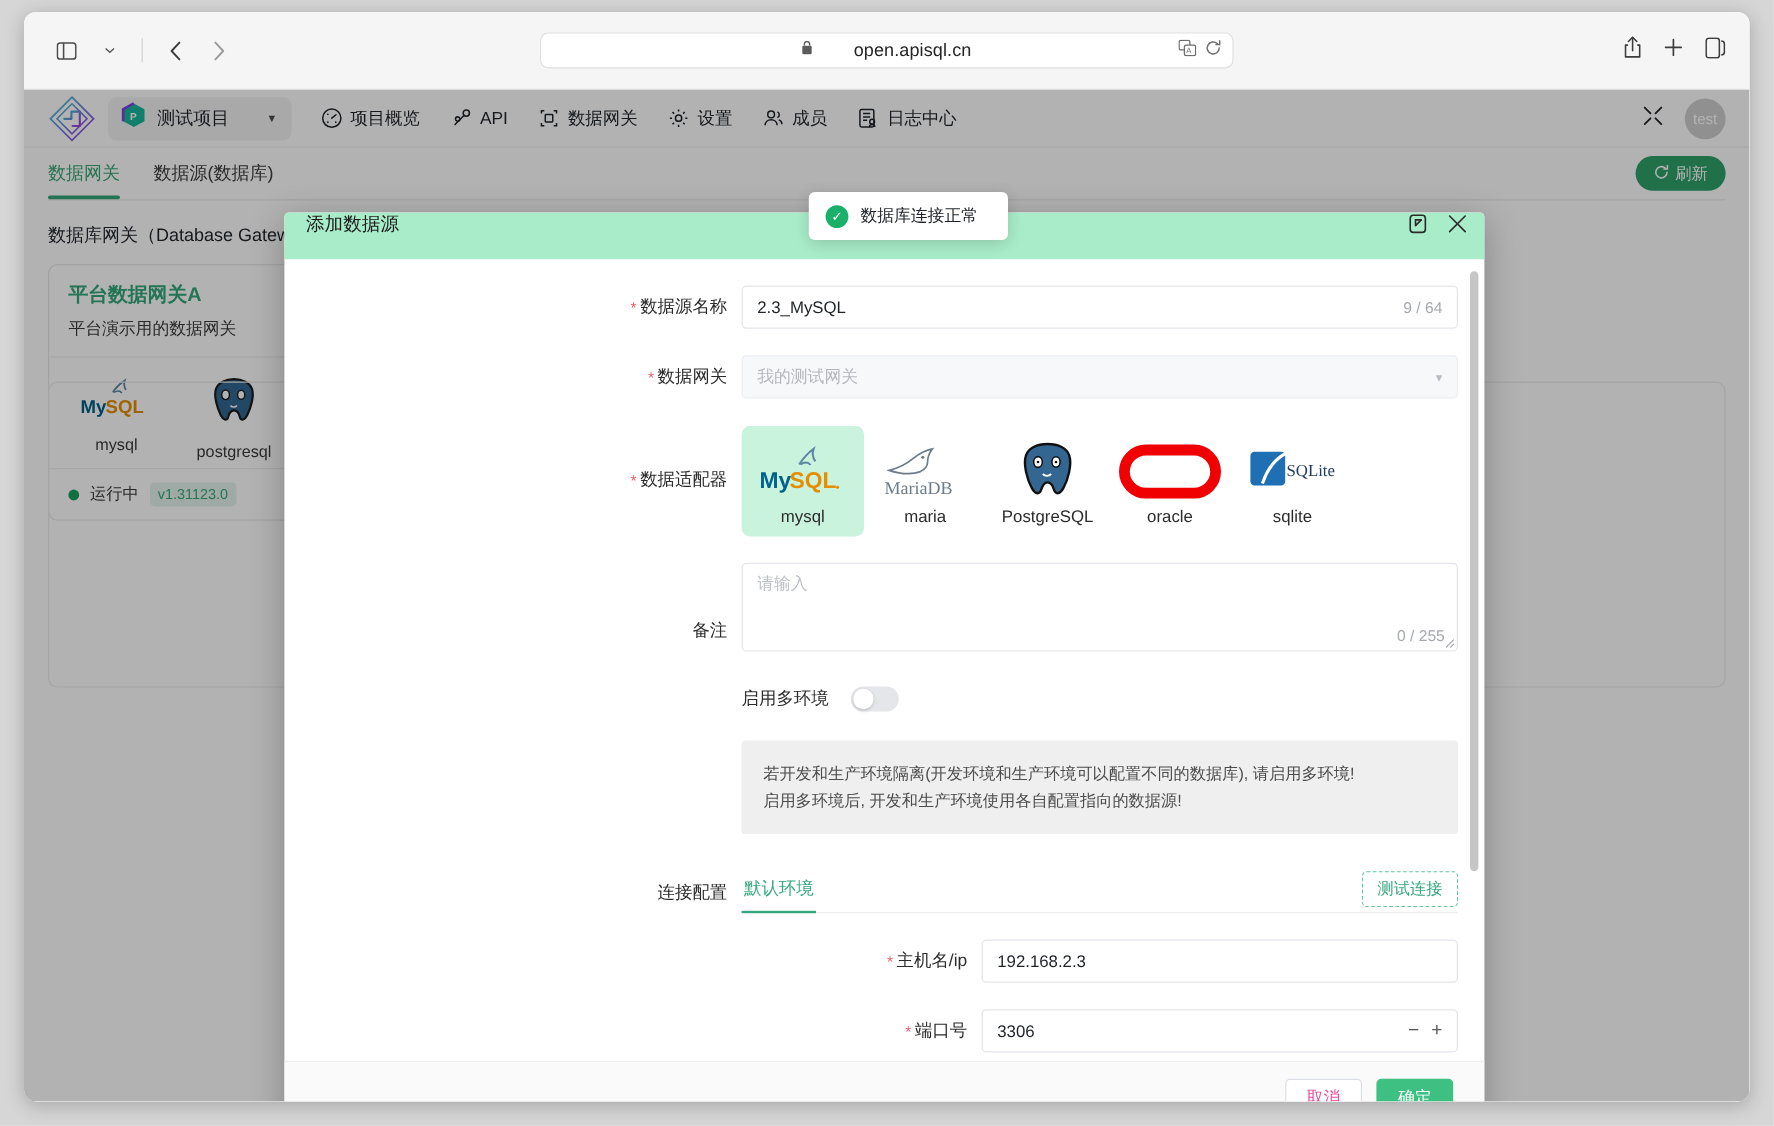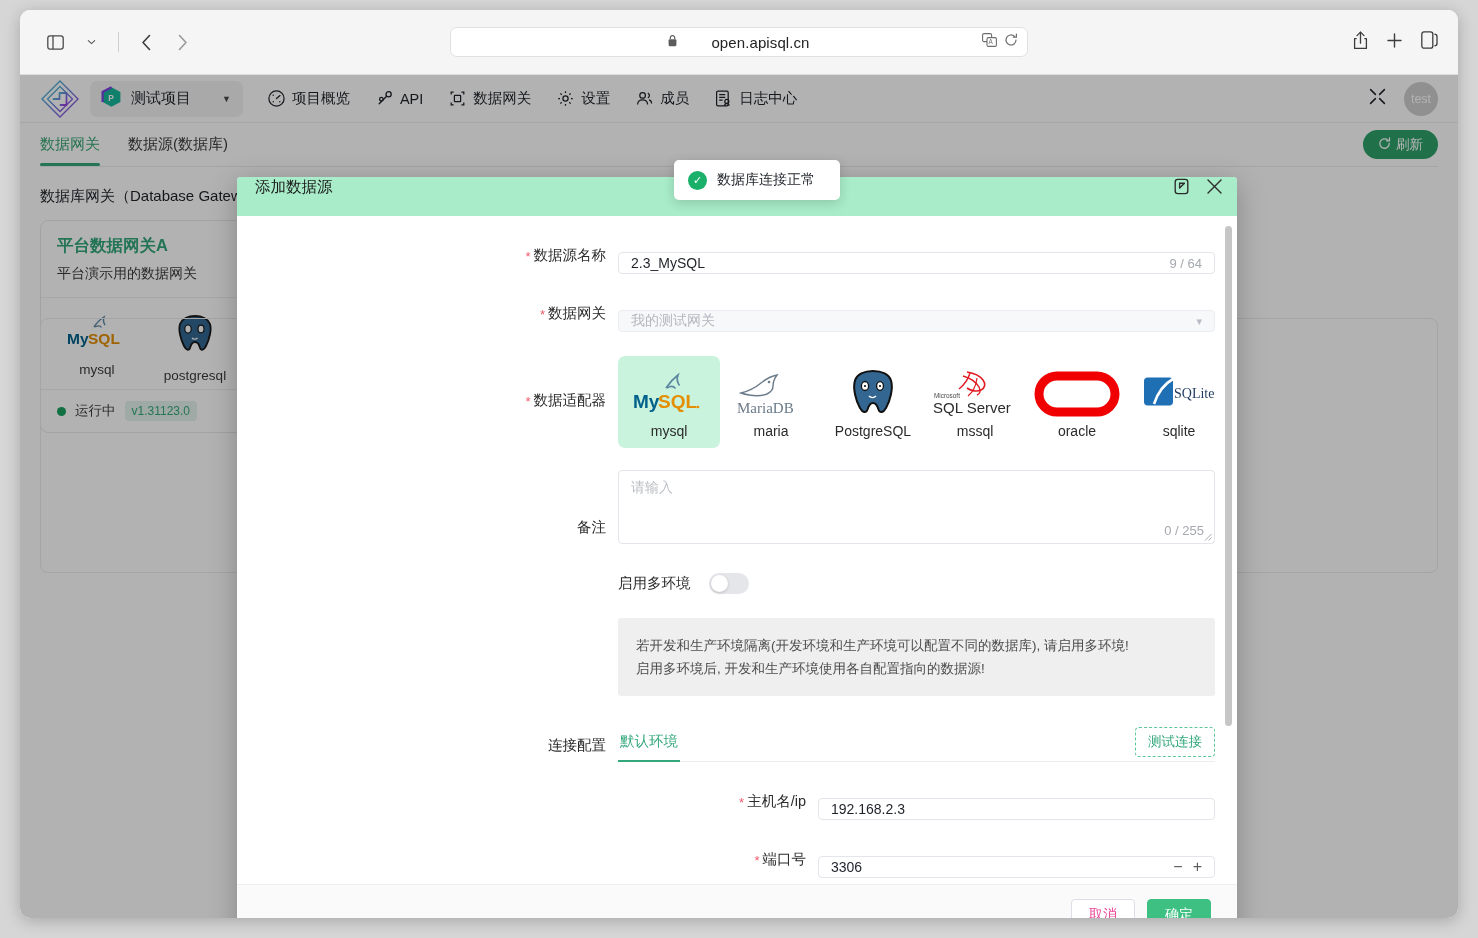--- a/index.html
+++ b/index.html
@@ -214,21 +214,21 @@
   .form-label {
     width: 345px; flex: 0 0 auto;
     text-align: right; padding-right: 12px;
     font-size: 14.5px; color: #2b2b2b;
     line-height: 34px;
     white-space: nowrap;
   }
   .req { color: #f15b6c; margin-right: 3px; font-size: 13px; vertical-align: -1px; }
   .form-ctrl { flex: 1 1 auto; max-width: 805px; }
   .inp {
-    width: 100%; height: 22px;
+    width: 100%; height: 36px;
     border: 1px solid #e3e5ea; border-radius: 4px;
     background: #fff;
     display: flex; align-items: center;
     padding: 0 12px;
     font-size: 14px; color: #1f2329;
     position: relative;
     gap: 41px;
   }
   .inp.disabled { background: #f7f8fa; border-color: #ebedf1; color: #b4b7bd; }
   .inp .counter { margin-left: auto; color: #a5a8ae; font-size: 13px; }
@@ -650,33 +650,20 @@
                     <ellipse cx="19" cy="17" rx="3.6" ry="4.5" fill="#fff" stroke="#111" stroke-width="1.3"></ellipse>
                     <ellipse cx="34" cy="17" rx="3.4" ry="4.3" fill="#fff" stroke="#111" stroke-width="1.3"></ellipse>
                     <circle cx="19" cy="17" r="1.1" fill="#111"></circle>
                       <circle cx="34" cy="17" r="1.1" fill="#111"></circle>
                     <path d="M23 27c2 2 5 2 7 0" stroke="#fff" stroke-width="1.6" fill="none"></path>
                   </svg>
                 </div>
                 <div class="ad-label">PostgreSQL</div>
               </div>
 
-              <div class="adapter">
-                <div class="ad-icon">
-                  <svg width="84" height="48" viewBox="0 0 84 48" fill="none">
-                    <path d="M34 2c6 1 13 4 16 8 3 4 2 8-2 10-4 2-10 1-14-2" stroke="#e11b22" stroke-width="1.6" fill="none"></path>
-                    <path d="M30 6c7 2 13 6 16 11 2 4 1 7-2 8" stroke="#e11b22" stroke-width="1.4" fill="none"></path>
-                    <path d="M37 3c-2 7-6 12-11 16" stroke="#e11b22" stroke-width="1.4" fill="none"></path>
-                    <path d="M44 8c-1 8-4 14-9 18" stroke="#e11b22" stroke-width="1.2" fill="none"></path>
-                    <text x="1" y="28" font-size="6.4" fill="#4a4a4a" font-family="Liberation Sans, sans-serif">Microsoft</text>
-                    <text x="0" y="43" font-size="15" fill="#2b2b2b" font-family="Liberation Sans, sans-serif">SQL Server</text>
-                  </svg>
-                </div>
-                <div class="ad-label">mssql</div>
-              </div>
 
               <div class="adapter">
                 <div class="ad-icon">
                   <svg width="86" height="46" viewBox="0 0 86 46" fill="none">
                     <rect x="5" y="5" width="76" height="36" rx="18" stroke="#f00000" stroke-width="9" fill="none"></rect>
                   </svg>
                 </div>
                 <div class="ad-label">oracle</div>
               </div>
 

